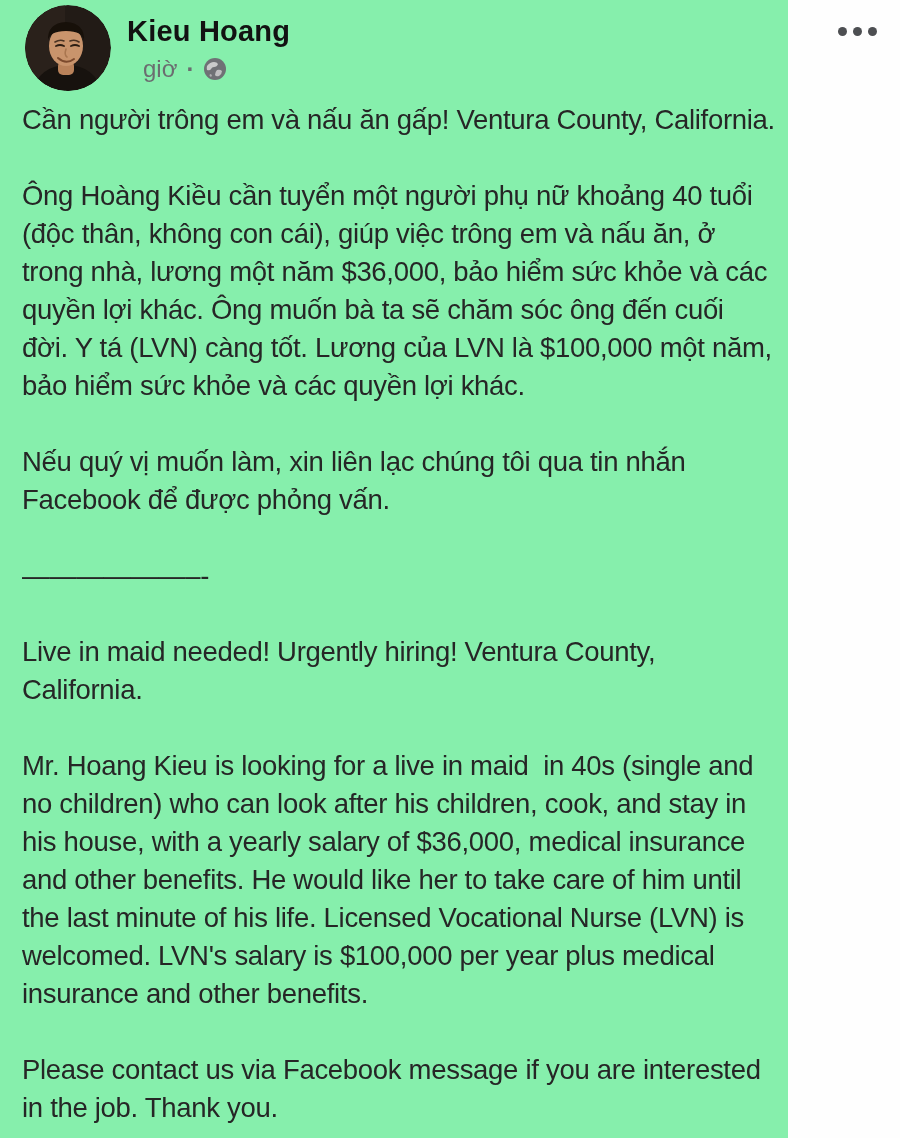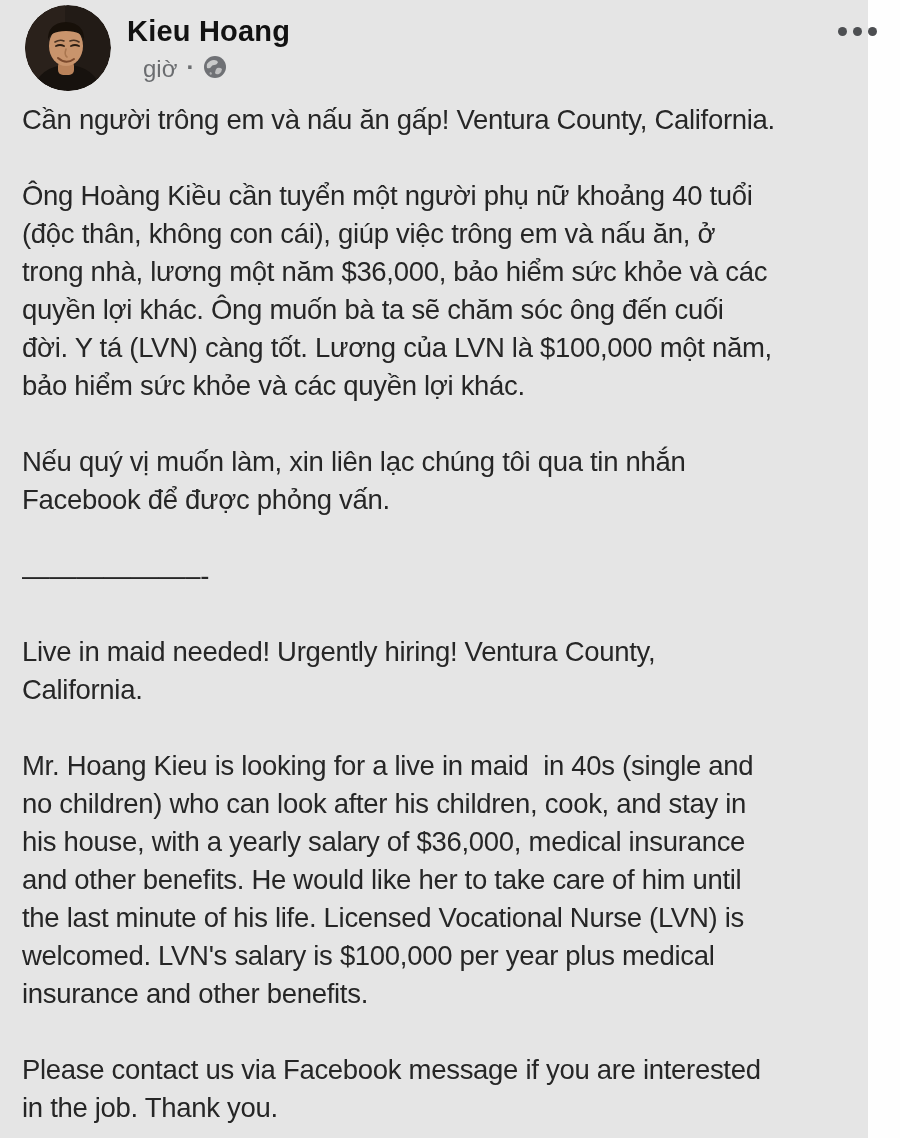--- a/index.html
+++ b/index.html
@@ -4,22 +4,22 @@
 <style>
   * { margin: 0; padding: 0; box-sizing: border-box; }
   html, body {
     width: 900px; height: 1138px;
     background: #fefefe;
     overflow: hidden;
     font-family: "Liberation Sans", "DejaVu Sans", sans-serif;
   }
   .page {
     position: relative;
-    width: 868px; height: 1138px;
-    background: #e5e5e5;
+    width: 788px; height: 1138px;
+    background: #86efac;
   }
   
   .post-header {
     position: absolute;
     left: 0; top: 0; width: 900px; height: 100px;
   }
   .avatar {
     position: absolute;
     left: 25px; top: 5px;
     width: 86px; height: 86px;
@@ -39,21 +39,21 @@
     font-weight: 700;
     color: #121212;
     letter-spacing: 0.2px;
     white-space: nowrap;
     cursor: pointer;
   }
   .meta-row {
     position: absolute;
     left: 16px; top: 55px;
     display: flex;
-    align-items: flex-start;
+    align-items: center;
     gap: 9px;
     color: #6b6d70;
     font-size: 24px;
     white-space: nowrap;
   }
   .meta-dot {
     font-weight: 700;
     font-size: 24px;
     line-height: 24px;
     color: #6b6d70;

